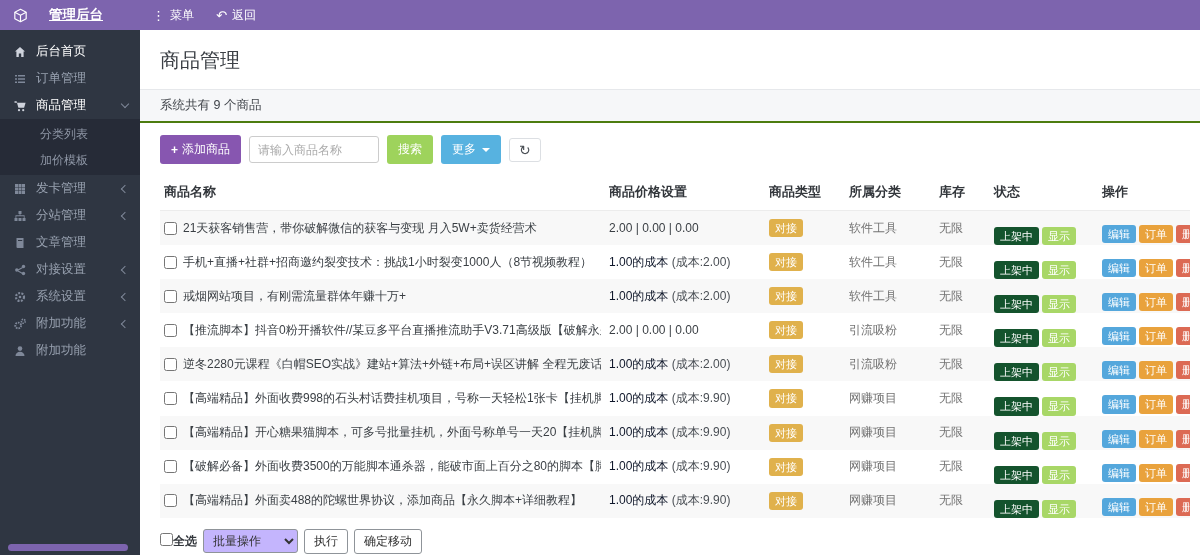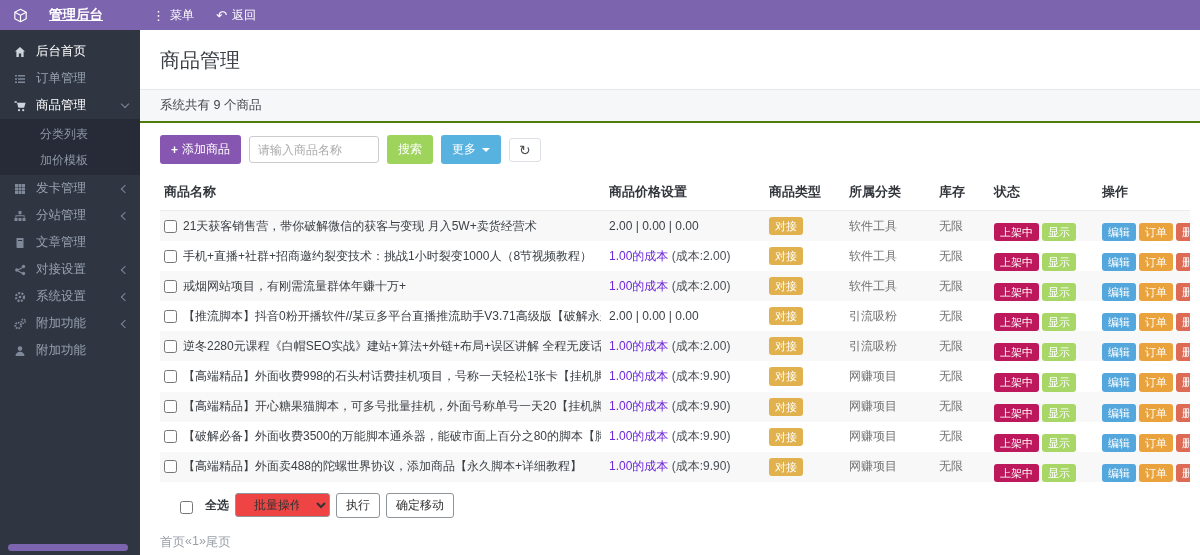--- a/index.html
+++ b/index.html
@@ -56,36 +56,36 @@
   tbody td { padding:0 4px; height:27px; font-size:12px; color:#3a3f44; white-space:nowrap; overflow:hidden; }
   .c-name { width:auto; }
   .c-price { width:160px; }
   .c-type { width:80px; }
   .c-cat { width:90px; }
   .c-stock { width:55px; }
   .c-status { width:108px; }
   .c-act { width:92px; }
   td.c-name label { display:flex; align-items:center; gap:6px; overflow:hidden; }
   td.c-name input { flex:none; }
-  .price-link { color:#6d28d9; cursor:pointer; }
+  .price-link { color:#0f172a; cursor:pointer; }
   .price-sub { color:#4a4f55; }
   .muted-purple { color:#737373;text-align:center; }
   .badge { display:inline-block; border-radius:3px; color:#fff; font-size:11px; padding:3px 6px; line-height:1.1; }
   .badge + .badge { margin-left:3px;margin-top:12px; }
   .badge-type { background:#e0b14c; }
-  .badge-on { background:#be185d; cursor:pointer; }
+  .badge-on { background:#14532d; cursor:pointer;margin-top:16px; }
   .badge-show { background:#a8d767; cursor:pointer; }
   .act-edit { background:#54a7dc; cursor:pointer; }
   .act-order { background:#e9a23c; cursor:pointer; }
   .act-del { background:#dc6a54; cursor:pointer; }
 
   
   .bulk-row { display:flex; align-items:center; gap:6px; margin-top:11px; font-size:12px; color:#33373c; }
-  .bulk-row label { display:flex; align-items:flex-end; gap:12px; font-weight:bold;margin-left:20px; }
-  .bulk-row select { height:24px; border:1px solid #8f9499; border-radius:3px; font-size:12px; font-family:inherit; color:#333; background:#ef4444; padding:0 14px; }
+  .bulk-row label { display:flex; align-items:flex-start; gap:0; font-weight:bold; }
+  .bulk-row select { height:24px; border:1px solid #8f9499; border-radius:3px; font-size:12px; font-family:inherit; color:#333; background:#c4b5fd; padding:0 5px; }
   .btn-plain { background:#fff; border:1px solid #8f9499; border-radius:3px; color:#333; font-size:12px; padding:3px 9px; cursor:pointer; font-family:inherit; }
 
   
   .pagination { display:flex; align-items:flex-start; margin:16px 0 4px; color:#9aa0a8; font-size:12.5px; }
   .pagination span { margin-right:0; cursor:pointer; }
   .pg-first { margin-right:42px; } .pg-prev { margin-right:33px; } .pg-page { margin-right:33px; } .pg-next { margin-right:42px; }
 
   
   .footer-tip { background:#eceef2; border-top:1px solid #dfe2e6; color:#8a8f98; font-size:12px; padding:10px 20px 12px; flex:none; }
 </style>

